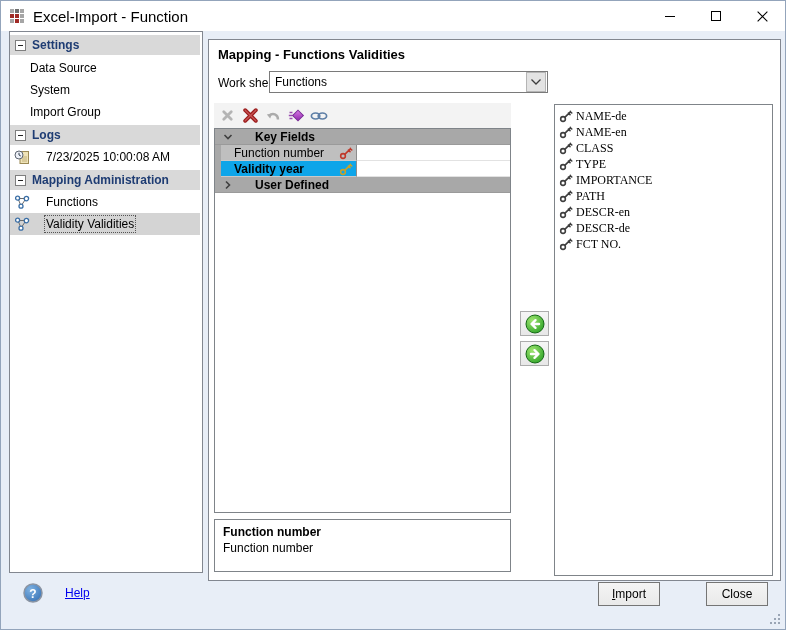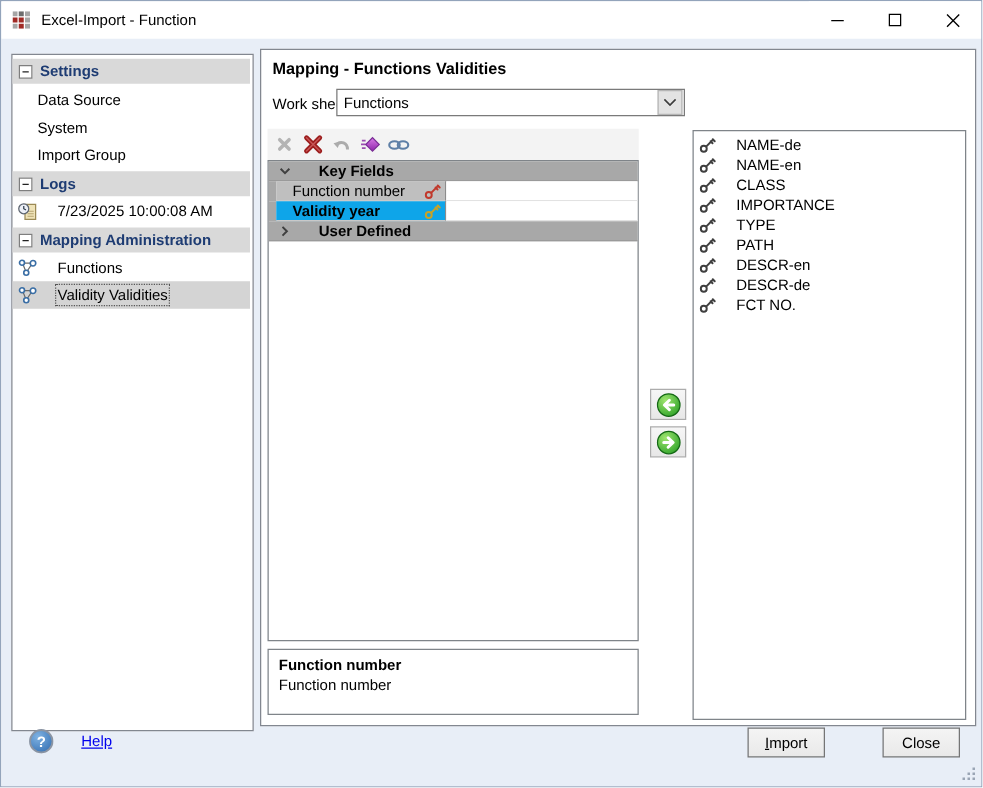--- a/index.html
+++ b/index.html
@@ -1,25 +1,25 @@
 <!DOCTYPE html>
 <html style="--background: #E8EEF7; --accent-header-text: #1E3C73; --section-header-bg: #D9D9D9; --group-header-bg: #A8A8A8; --row-label-bg: #BFBFBF; --selected-item-bg: #D4D4D4; --panel-border: #828790; --key-required: #C0392B; --key-optional: #C9A227; --transfer-green: #2E9E2E; --link-blue: #0000EE; --delete-red: #9B1C1C;"><head>
 <meta charset="utf-8">
 <style>
   html,body{margin:0;padding:0;}
   body{font-family:"Liberation Sans","DejaVu Sans",sans-serif;font-size:12px;color:#000;}
   .window{position:relative;width:784px;height:628px;border:1px solid #93a4bb;background:#fff;overflow:hidden;}
   .titlebar{position:absolute;left:0;top:0;width:100%;height:30px;background:#fff;display:flex;align-items:center;}
   .app-icon{margin-left:9px;width:14px;height:14px;flex:0 0 auto;}
-  .title-text{margin-left:9px;font-size:12px;}
+  .title-text{margin-left:9px;font-size:15px;}
   .winbtns{position:absolute;right:0;top:0;height:30px;display:flex;}
   .winbtn{width:46px;height:30px;display:flex;align-items:center;justify-content:center;background:#fff;}
   .content{position:absolute;left:0;top:30px;width:100%;height:598px;background:var(--background,#E8EEF7);}
   
-  .sidebar{position:absolute;left:8px;top:12px;width:192px;height:540px;background:#fff;border:1px solid var(--panel-border,#828790);}
+  .sidebar{position:absolute;left:8px;top:0;width:192px;height:540px;background:#fff;border:1px solid var(--panel-border,#828790);}
   .sec-header{position:absolute;left:0;width:190px;height:20px;background:var(--section-header-bg,#D9D9D9);display:flex;align-items:center;}
   .collapse-box{width:9px;height:9px;border:1px solid #7e7e7e;background:#fff;margin-left:5px;position:relative;flex:0 0 auto;}
   .collapse-box::before{content:"";position:absolute;left:2px;top:4px;width:5px;height:1px;background:#222;}
   .sec-header .sec-label{margin-left:6px;font-weight:bold;color:var(--accent-header-text,#1E3C73);}
   .side-item{position:absolute;left:0;width:190px;height:22px;display:flex;align-items:center;}
   .side-item.plain .side-label{margin-left:20px;}
   .side-item .item-icon{width:16px;height:16px;margin-left:4px;flex:0 0 auto;}
   .side-item .side-label{margin-left:16px;white-space:nowrap;}
   .side-item.selected{background:var(--selected-item-bg,#D4D4D4);}
   .side-item.selected .side-label{outline:1px dotted #555;outline-offset:1px;}
@@ -53,21 +53,21 @@
   .desc{position:absolute;left:5px;top:479px;width:297px;height:53px;border:1px solid #7f8489;box-sizing:border-box;background:#fff;padding:5px 8px;}
   .desc-title{font-weight:bold;}
   .desc-text{margin-top:2px;}
   
   .transfer{position:absolute;left:311px;width:29px;height:25px;border:1px solid #acacac;background:linear-gradient(#f6f6f6,#e7e7e7);display:flex;align-items:center;justify-content:center;box-sizing:border-box;}
   .t-left{top:271px;}
   .t-right{top:301px;}
   
   .src-list{position:absolute;left:345px;top:64px;width:219px;height:472px;border:1px solid #7f8489;box-sizing:border-box;background:#fff;padding-top:3px;}
   .sf-item{height:16px;display:flex;align-items:center;padding-left:4px;}
-  .sf-label{margin-left:16px;white-space:nowrap;}
+  .sf-label{margin-left:3px;white-space:nowrap;font-family:Liberation Serif, serif;}
   
   .help{position:absolute;left:22px;top:552px;display:flex;align-items:center;}
   .help-icon{width:20px;height:20px;}
   .help-link{margin-left:22px;color:var(--link-blue,#0000EE);text-decoration:underline;cursor:pointer;}
   .btn{position:absolute;top:551px;width:62px;height:24px;border:1px solid #757575;background:linear-gradient(#f4f4f4,#e9e9e9);display:flex;align-items:center;justify-content:center;box-sizing:border-box;font-size:12px;}
   .btn-import{left:597px;}
   .btn-close{left:705px;}
   .mnemonic{text-decoration:underline;}
   .grip{position:absolute;right:4px;bottom:4px;width:12px;height:12px;}
 </style>
@@ -308,28 +308,28 @@
                 <path d="M7.2 9 L13.2 3 M10.8 4.6 L12.6 6.4 M12.8 2.8 L14.6 4.6"></path>
                 <circle cx="4.6" cy="11.4" r="2.7"></circle>
               </svg></span>
             <span class="sf-label">CLASS</span>
           </div>
         <div class="sf-item">
             <span class="key k-src"><svg viewBox="0 0 16 16">
                 <path d="M7.2 9 L13.2 3 M10.8 4.6 L12.6 6.4 M12.8 2.8 L14.6 4.6"></path>
                 <circle cx="4.6" cy="11.4" r="2.7"></circle>
               </svg></span>
+            <span class="sf-label">TYPE</span>
+          </div>
+        <div class="sf-item">
+            <span class="key k-src"><svg viewBox="0 0 16 16">
+                <path d="M7.2 9 L13.2 3 M10.8 4.6 L12.6 6.4 M12.8 2.8 L14.6 4.6"></path>
+                <circle cx="4.6" cy="11.4" r="2.7"></circle>
+              </svg></span>
             <span class="sf-label">IMPORTANCE</span>
-          </div>
-        <div class="sf-item">
-            <span class="key k-src"><svg viewBox="0 0 16 16">
-                <path d="M7.2 9 L13.2 3 M10.8 4.6 L12.6 6.4 M12.8 2.8 L14.6 4.6"></path>
-                <circle cx="4.6" cy="11.4" r="2.7"></circle>
-              </svg></span>
-            <span class="sf-label">TYPE</span>
           </div>
         <div class="sf-item">
             <span class="key k-src"><svg viewBox="0 0 16 16">
                 <path d="M7.2 9 L13.2 3 M10.8 4.6 L12.6 6.4 M12.8 2.8 L14.6 4.6"></path>
                 <circle cx="4.6" cy="11.4" r="2.7"></circle>
               </svg></span>
             <span class="sf-label">PATH</span>
           </div>
         <div class="sf-item">
             <span class="key k-src"><svg viewBox="0 0 16 16">

